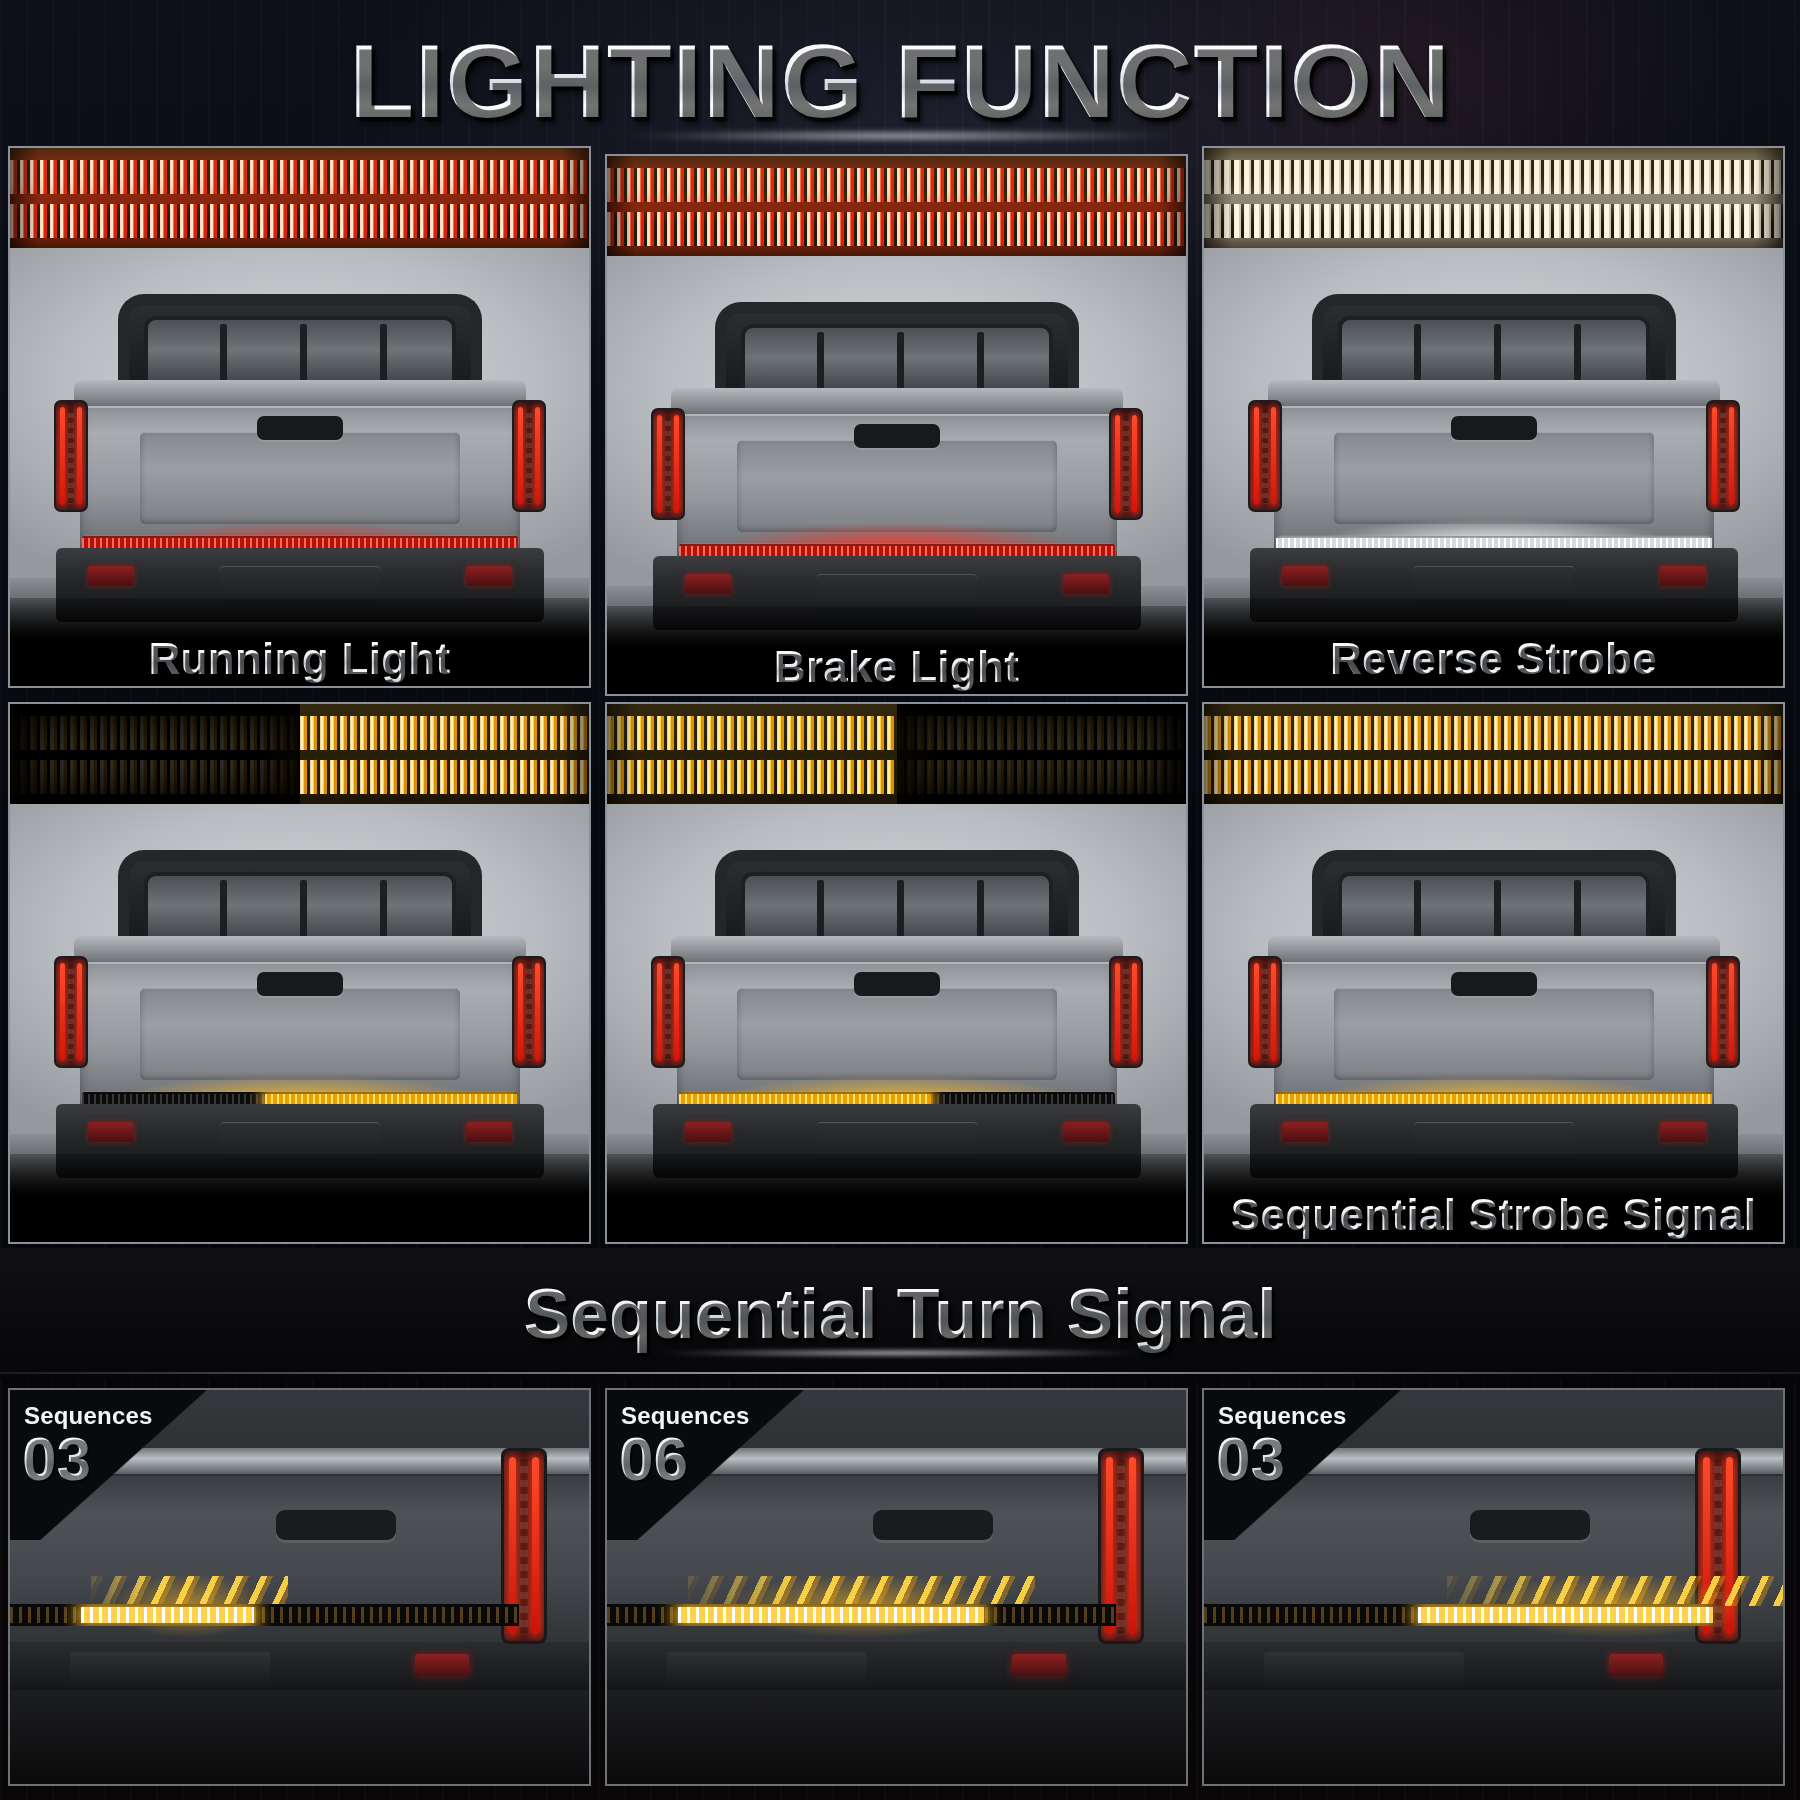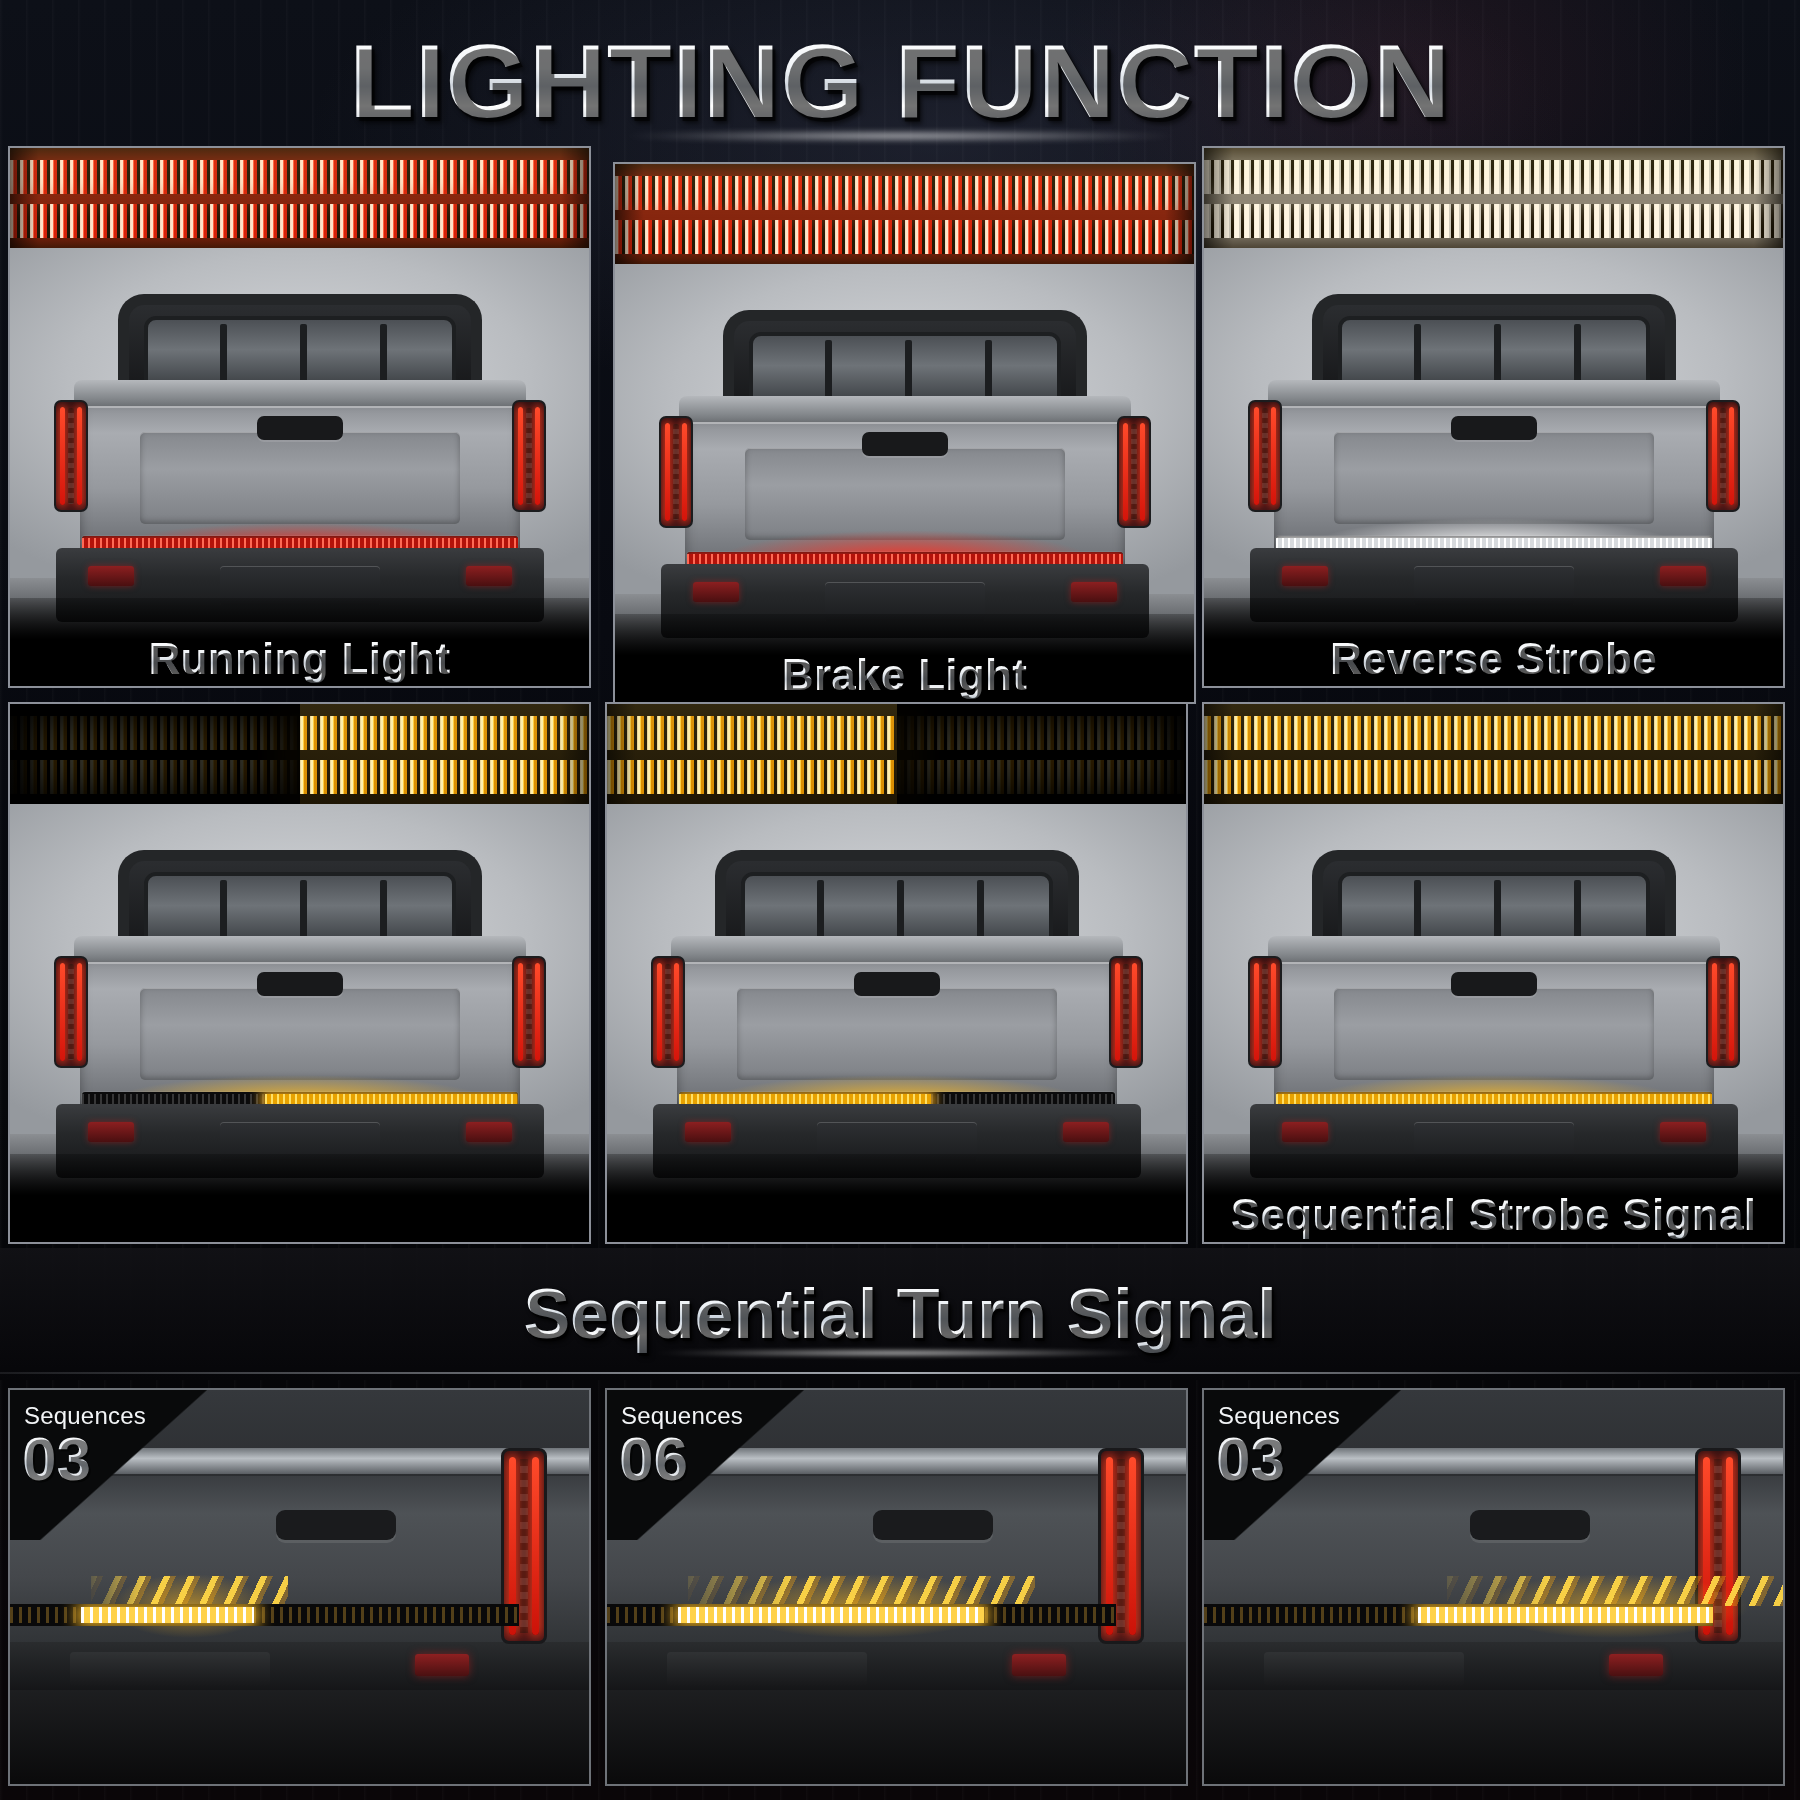--- a/index.html
+++ b/index.html
@@ -57,21 +57,21 @@
   }
 
   
   .grid6{ position:absolute; left:8px; top:146px; width:1784px; height:1100px; }
   .cell{
     position:absolute; width:583px; height:542px;
     border:2px solid #8c9099;
     background:#000; overflow:hidden;
   }
   .cell.c0{ left:0;    top:0; }
-  .cell.c1{ left:597px;top:16px;margin-left:8px; }
+  .cell.c1{ left:597px;top:8px; }
   .cell.c2{ left:1194px;top:0; }
   .cell.c3{ left:0;    top:556px; }
   .cell.c4{ left:597px;top:556px; }
   .cell.c5{ left:1194px;top:556px; }
 
   
   .strip{
     position:relative; height:100px; width:100%;
     background:#050505; overflow:hidden;
   }
@@ -345,21 +345,21 @@
     pointer-events:none; }
 
   
   .badge{
     position:absolute; left:0; top:0; width:210px; height:150px;
     background:linear-gradient(138deg, #090a0b 0%, #090a0b 52%, rgba(9,10,11,0) 52.6%);
     pointer-events:none;
   }
   .badge .sq{
     position:absolute; left:14px; top:12px;
-    font-size:24px; font-weight:400; color:#f2f4f6; letter-spacing:.2px;
+    font-size:24px; font-weight:700; color:#f2f4f6; letter-spacing:.2px;
   }
   .badge .num{
     position:absolute; left:12px; top:38px;
     font-size:62px; font-weight:700; line-height:1;
     background:linear-gradient(180deg,#ffffff,#e6eaee 45%,#c2cad3 60%,#ffffff 85%);
     -webkit-background-clip:text; background-clip:text; color:transparent;
     text-shadow:2px 2px 0 rgba(0,0,0,.5);
   }
 </style>
 </head>

